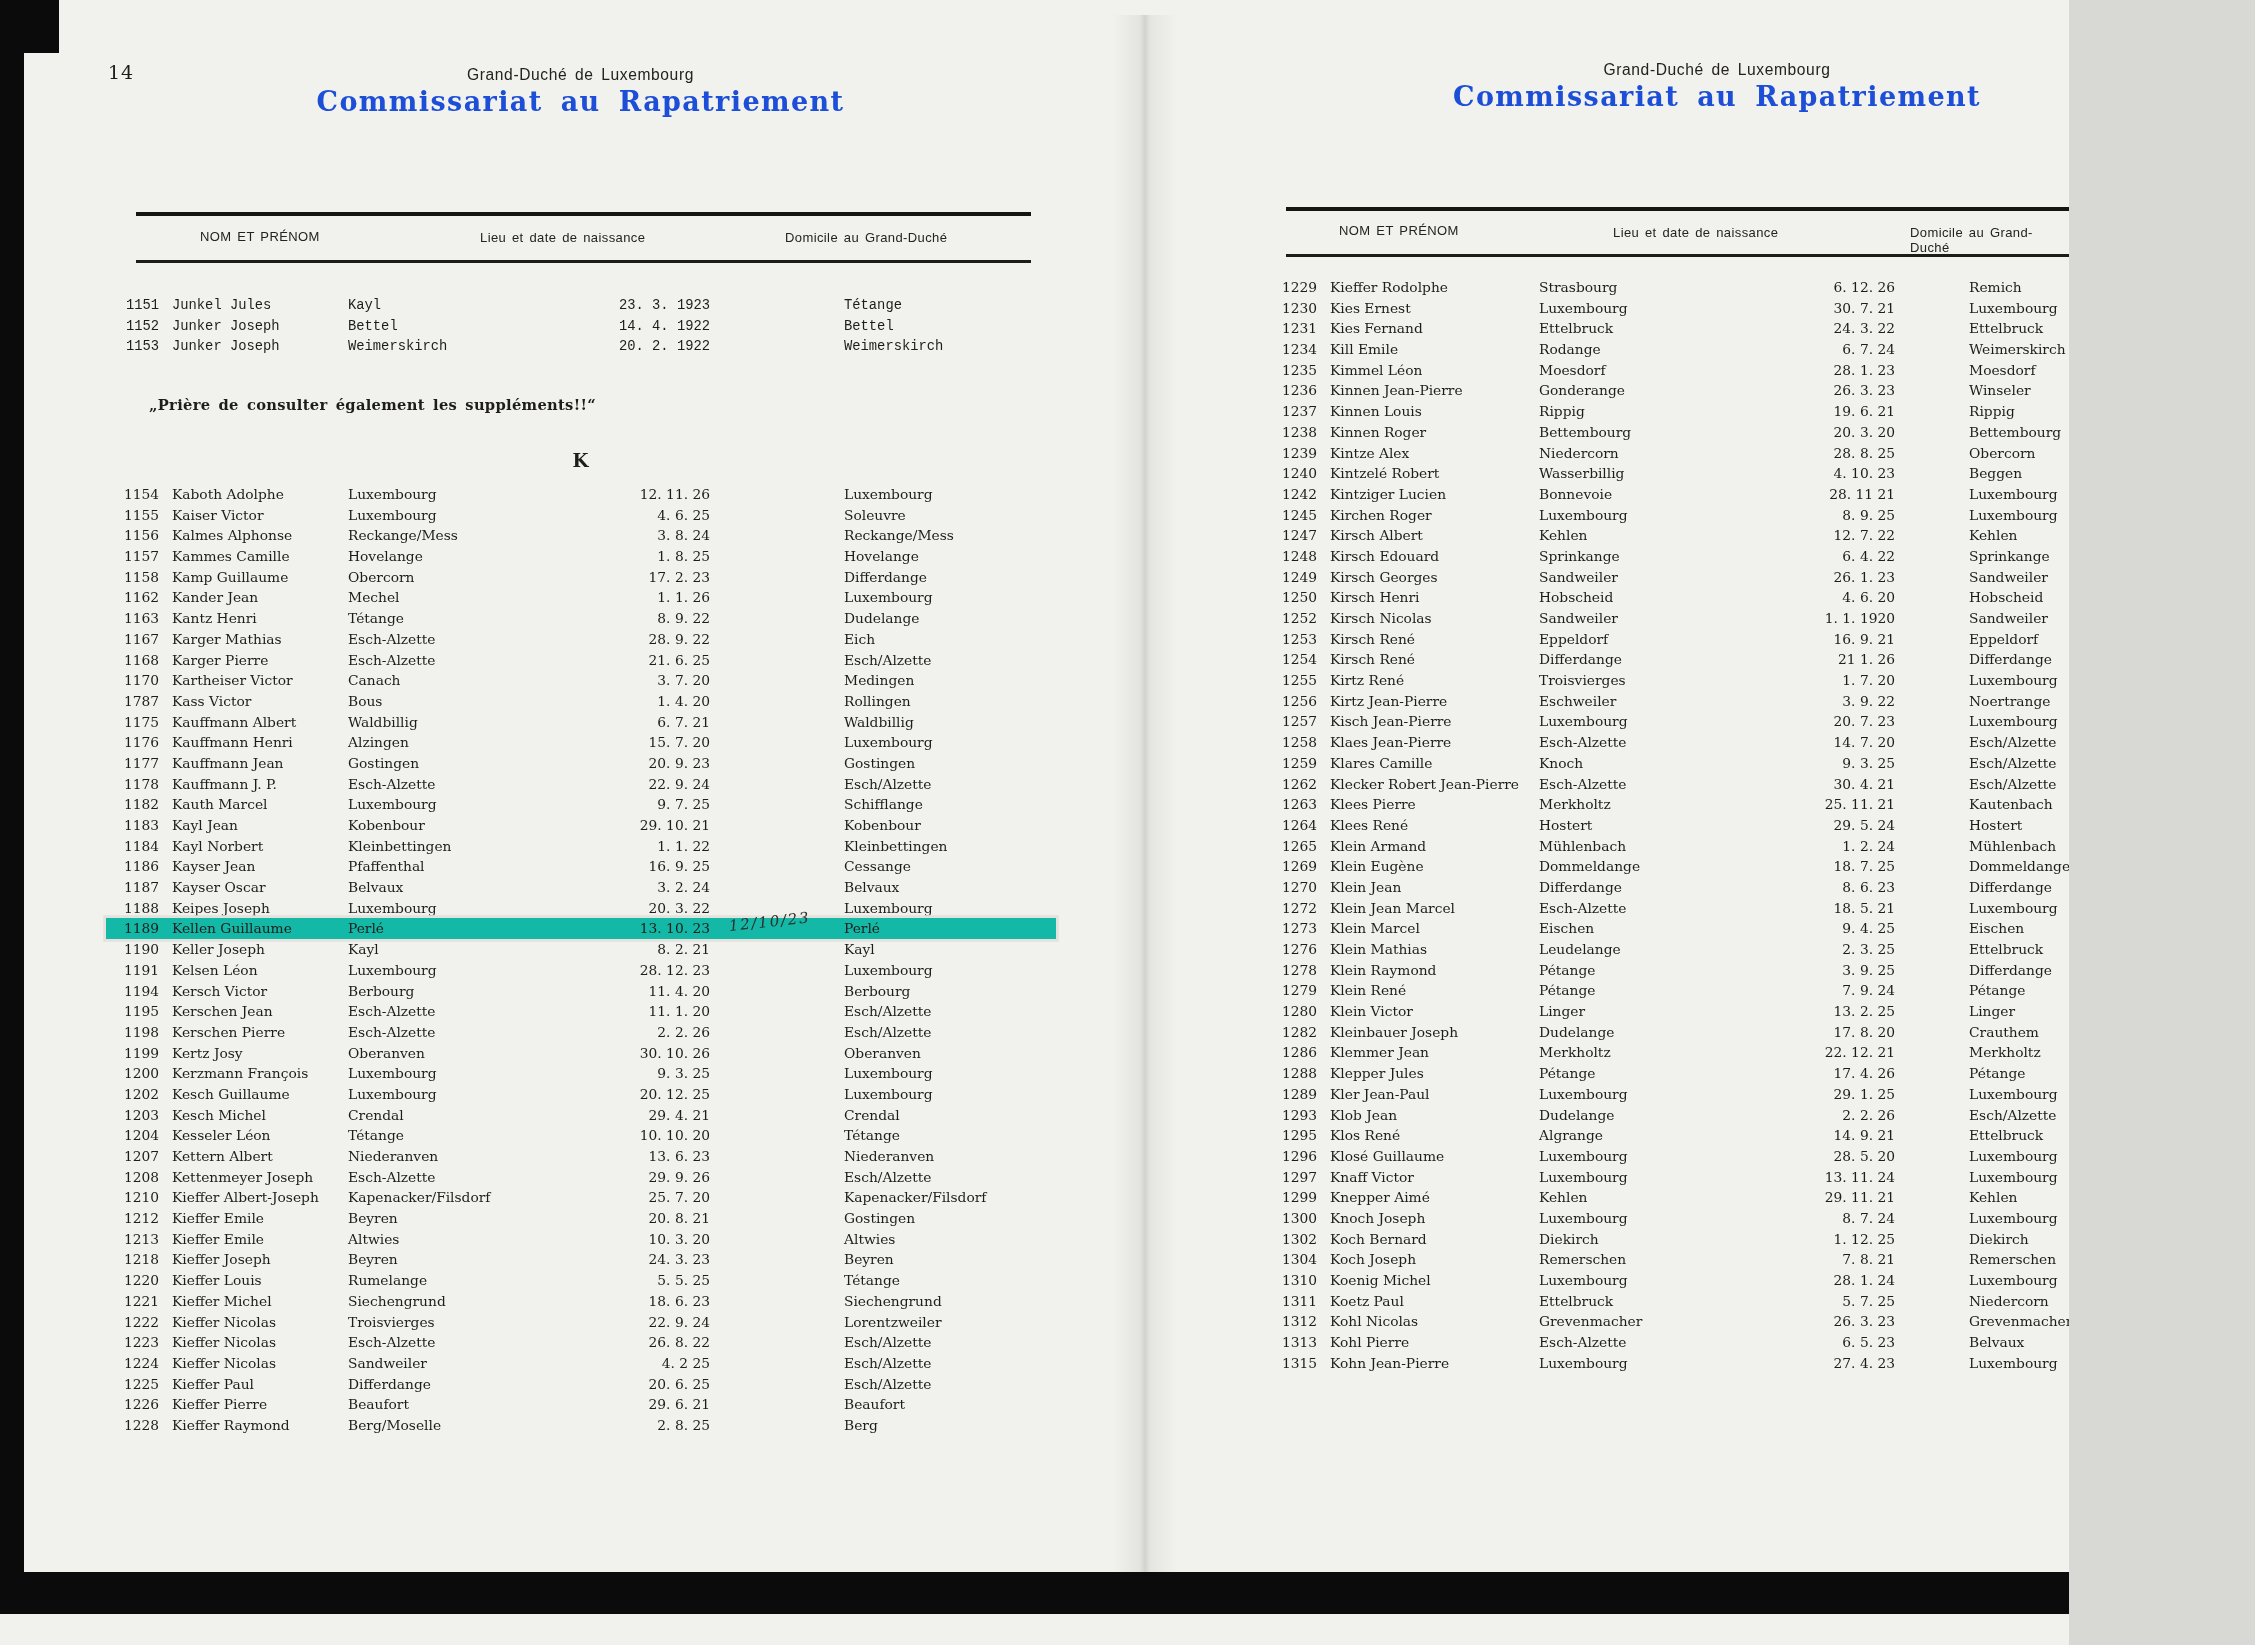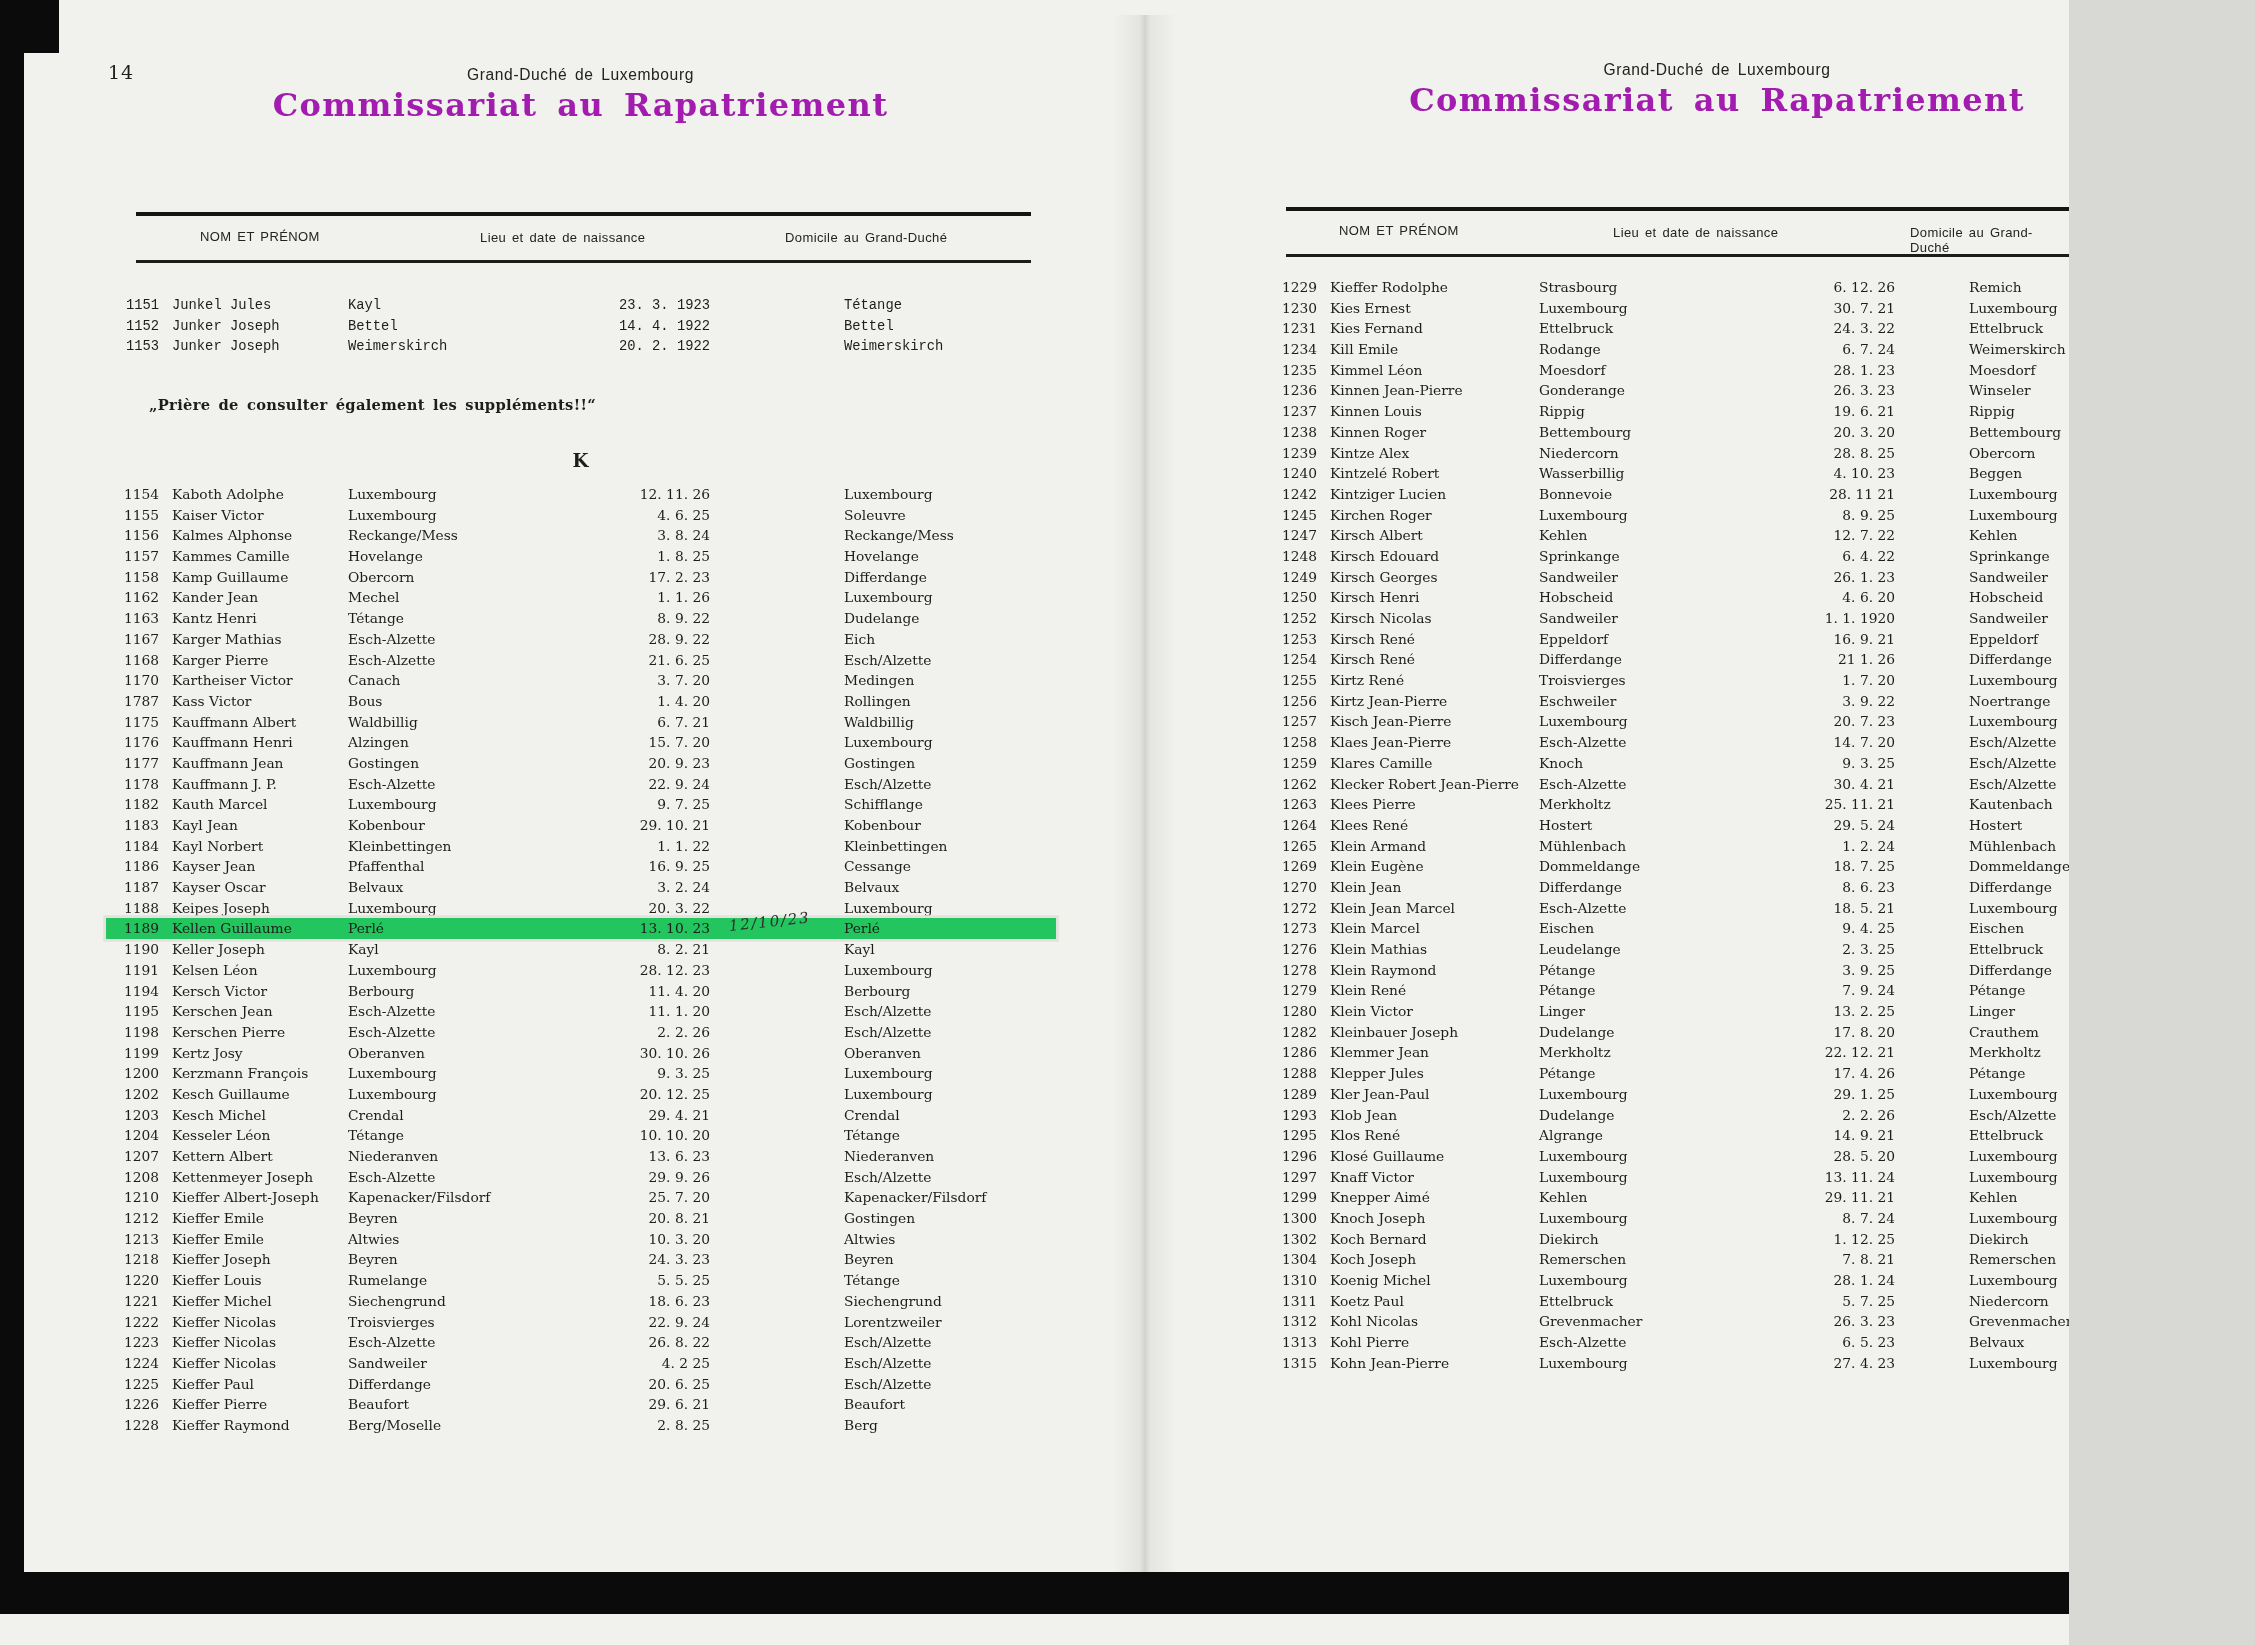--- a/index.html
+++ b/index.html
@@ -8,30 +8,30 @@
   .abs{position:absolute;}
   
   .bar-left{left:0;top:0;width:24px;height:1614px;background:#0b0b0b;}
   .corner-tl{left:0;top:0;width:59px;height:53px;background:#0b0b0b;}
   .band-bottom{left:24px;top:1572px;width:2232px;height:42px;background:#0b0b0b;}
   .fold{left:1113px;top:14.7px;width:64px;height:1561px;
         background:linear-gradient(90deg,rgba(0,0,0,0) 0%,rgba(0,0,0,0.06) 42%,rgba(0,0,0,0.13) 50%,rgba(0,0,0,0.05) 58%,rgba(0,0,0,0) 100%);}
   
   .pagenum{font-size:19px;letter-spacing:0.9px;}
   .region{text-align:center;font-family:"Liberation Sans",sans-serif;font-size:15.6px;letter-spacing:0.6px;color:#232220;word-spacing:2.8px;}
-  .doctitle{text-align:center;font-weight:bold;font-size:32px;letter-spacing:1.4px;word-spacing:7.3px;color:#a21caf;}
+  .doctitle{text-align:center;font-weight:bold;font-size:27px;letter-spacing:1.4px;word-spacing:7.3px;color:#1d4ed8;}
   .rule-thick{height:3.7px;background:#151513;}
   .rule-thin{height:2.8px;background:#1c1c1a;}
   .colhead{font-family:"Liberation Sans",sans-serif;font-size:13px;letter-spacing:0.4px;color:#242321;word-spacing:1.8px;}
   .note{font-weight:bold;font-size:14.7px;letter-spacing:0.3px;word-spacing:2.8px;margin-top:21px;}
   .section-letter{text-align:center;font-weight:bold;font-size:18.4px;}
   
   .rows{display:block;}
   .row{display:flex;height:20.7px;line-height:20.7px;font-size:13.8px;position:relative;white-space:nowrap;}
-  .row.hl{background:#22c55e;box-shadow:0 0 0 2.8px #e3e2dd;}
+  .row.hl{background:#14b8a6;box-shadow:0 0 0 2.8px #e3e2dd;}
   .c-no{width:53px;text-align:right;flex:none;}
   .c-name{margin-left:13px;width:176px;flex:none;overflow:visible;}
   .c-place{width:174px;flex:none;}
   .c-date{width:188px;text-align:right;flex:none;white-space:pre;}
   .c-dom{margin-left:134px;flex:1;}
   .p15 .c-no{width:48px;}
   .p15 .c-name{width:209px;}
   .p15 .c-place{width:191px;}
   .p15 .c-date{width:165px;}
   .p15 .c-dom{margin-left:74px;}

